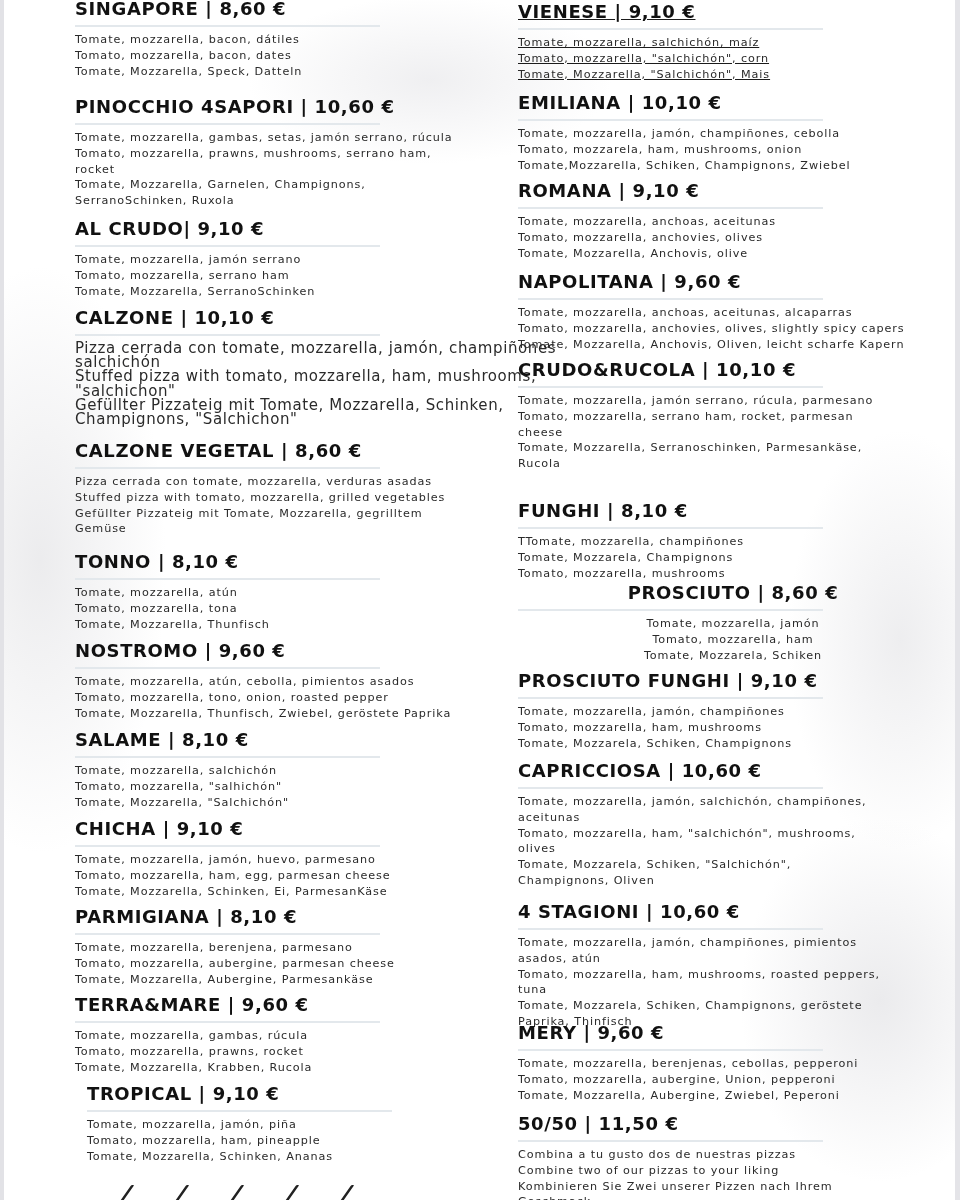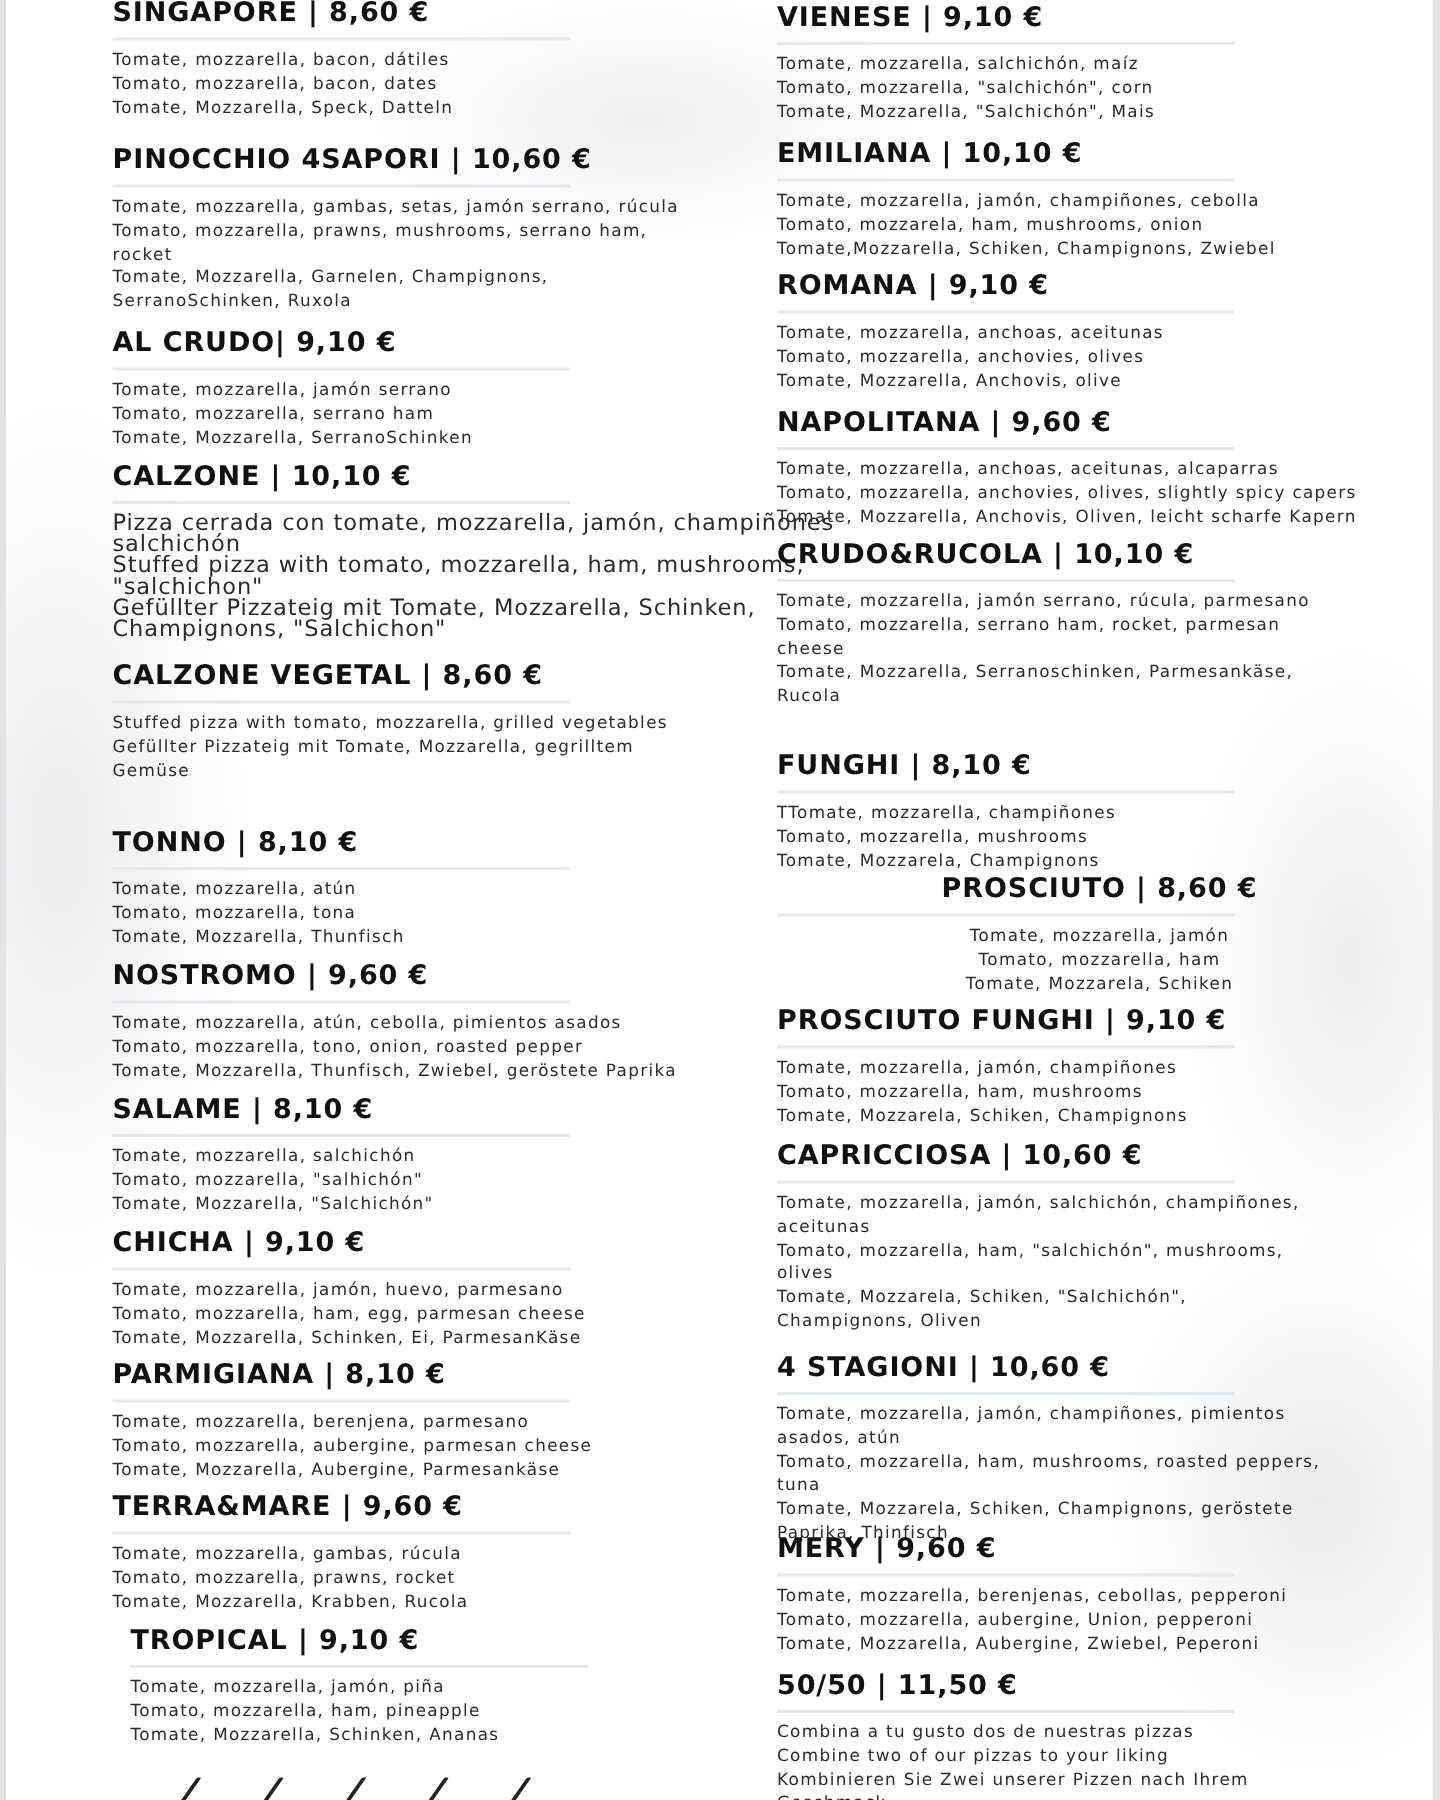--- a/index.html
+++ b/index.html
@@ -89,20 +89,21 @@
           <div>Stuffed pizza with tomato, mozzarella, ham, mushrooms,</div>
           <div>"salchichon"</div>
           <div>Gefüllter Pizzateig mit Tomate, Mozzarella, Schinken,</div>
           <div>Champignons, "Salchichon"</div>
         </div>
       </div>
       <div class="item" style="top: 440px;">
         <div class="title">CALZONE VEGETAL | 8,60 €</div>
         <div class="rule"></div>
         <div class="desc">
+          <div>Pizza cerrada con tomate, mozzarella, verduras asadas</div>
           <div>Stuffed pizza with tomato, mozzarella, grilled vegetables</div>
           <div>Gefüllter Pizzateig mit Tomate, Mozzarella, gegrilltem</div>
           <div>Gemüse</div>
         </div>
       </div>
       <div class="item" style="top: 551px;">
         <div class="title">TONNO | 8,10 €</div>
         <div class="rule"></div>
         <div class="desc">
           <div>Tomate, mozzarella, atún</div>
@@ -159,21 +160,21 @@
         <div class="title">TROPICAL | 9,10 €</div>
         <div class="rule"></div>
         <div class="desc">
           <div>Tomate, mozzarella, jamón, piña</div>
           <div>Tomato, mozzarella, ham, pineapple</div>
           <div>Tomate, Mozzarella, Schinken, Ananas</div>
         </div>
       </div>
     </div>
   <div class="col col-right" id="col-right">
-      <div class="item" style="top: 1px;">
+      <div class="item" style="top: 1px; text-decoration: underline;">
         <div class="title">VIENESE | 9,10 €</div>
         <div class="rule"></div>
         <div class="desc">
           <div>Tomate, mozzarella, salchichón, maíz</div>
           <div>Tomato, mozzarella, "salchichón", corn</div>
           <div>Tomate, Mozzarella, "Salchichón", Mais</div>
         </div>
       </div>
       <div class="item" style="top: 92px;">
         <div class="title">EMILIANA | 10,10 €</div>
@@ -211,22 +212,22 @@
           <div>cheese</div>
           <div>Tomate, Mozzarella, Serranoschinken, Parmesankäse,</div>
           <div>Rucola</div>
         </div>
       </div>
       <div class="item" style="top: 500px;">
         <div class="title">FUNGHI | 8,10 €</div>
         <div class="rule"></div>
         <div class="desc">
           <div>TTomate, mozzarella, champiñones</div>
+          <div>Tomate, Mozzarela, Champignons</div>
           <div>Tomato, mozzarella, mushrooms</div>
-          <div>Tomate, Mozzarela, Champignons</div>
         </div>
       </div>
       <div class="item" style="top: 582px; text-align: center;">
         <div class="title">PROSCIUTO | 8,60 €</div>
         <div class="rule"></div>
         <div class="desc">
           <div>Tomate, mozzarella, jamón</div>
           <div>Tomato, mozzarella, ham</div>
           <div>Tomate, Mozzarela, Schiken</div>
         </div>

